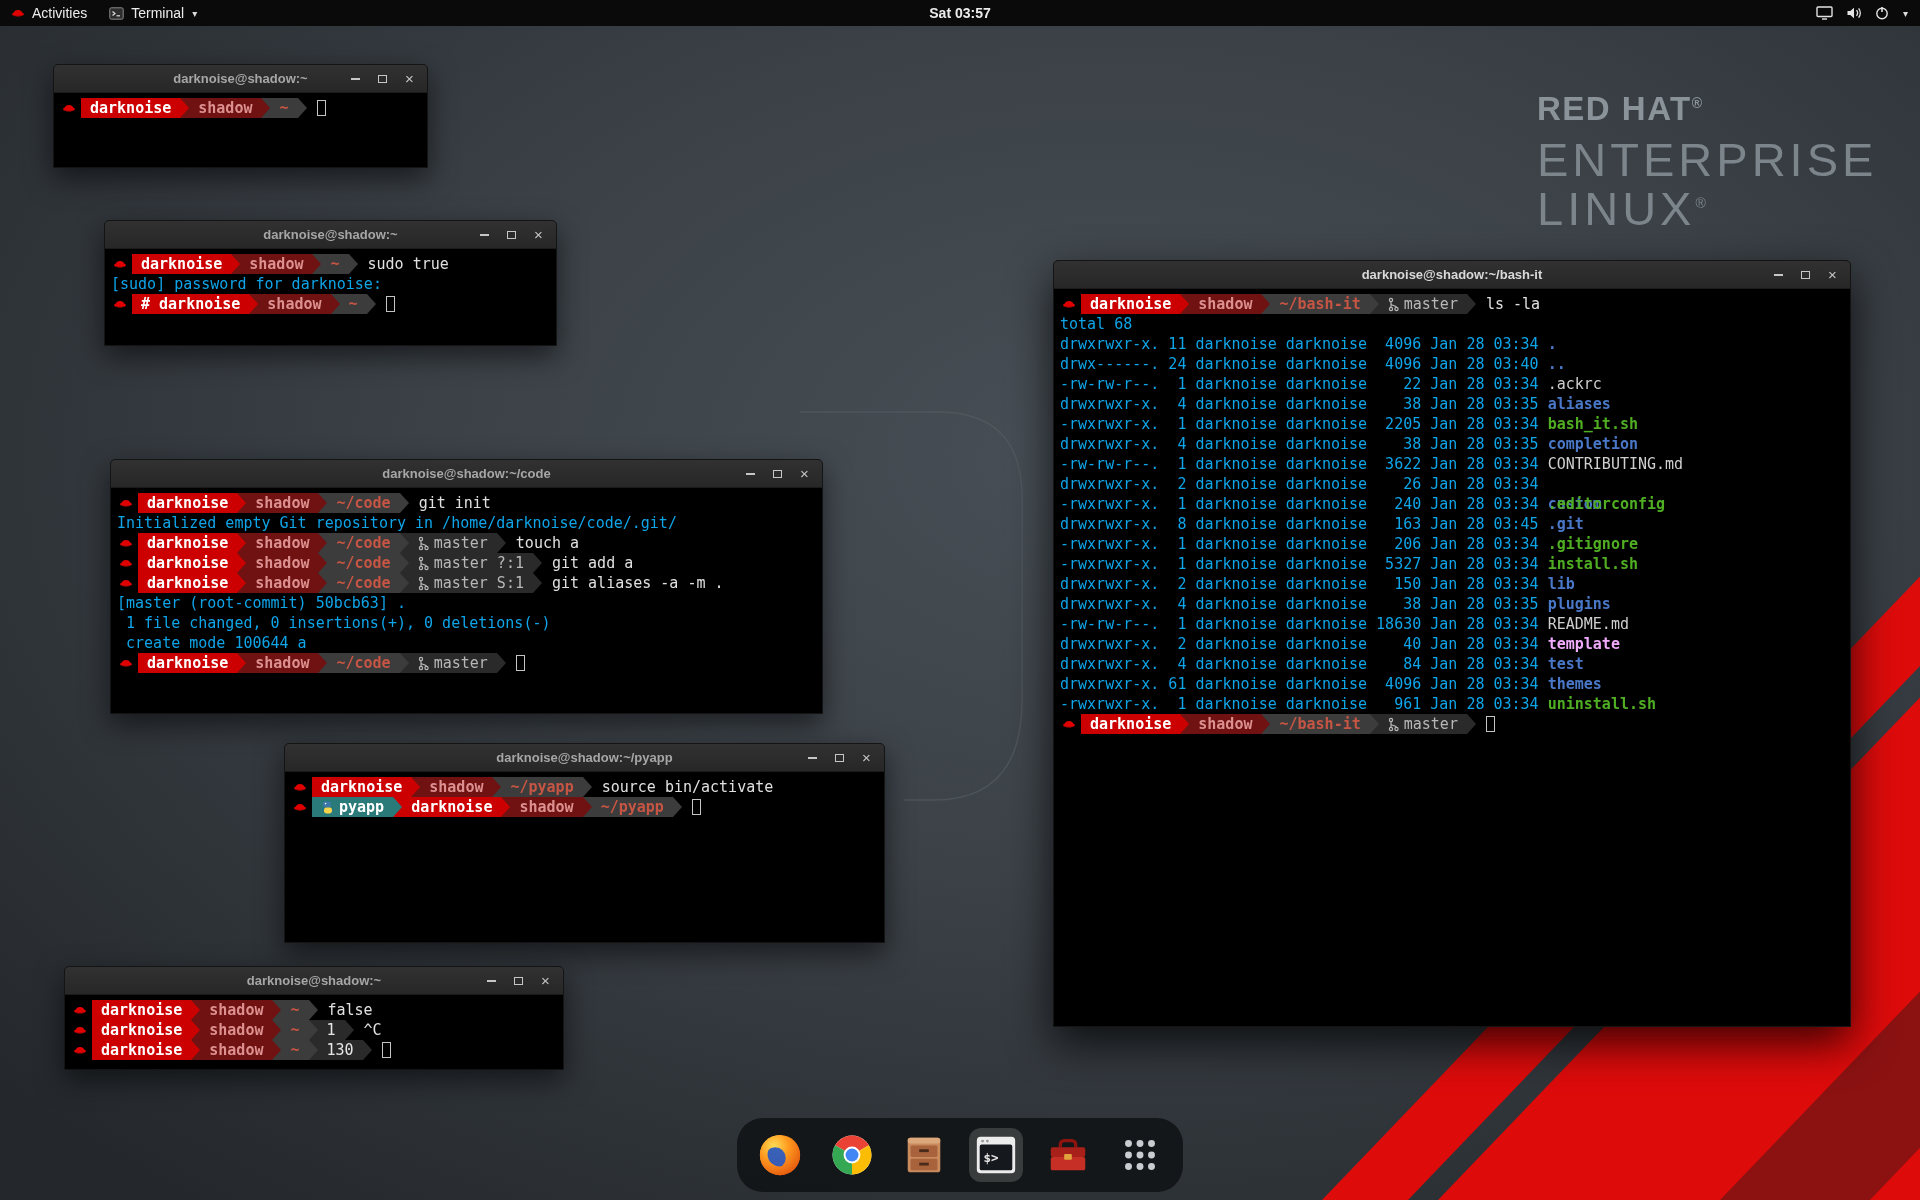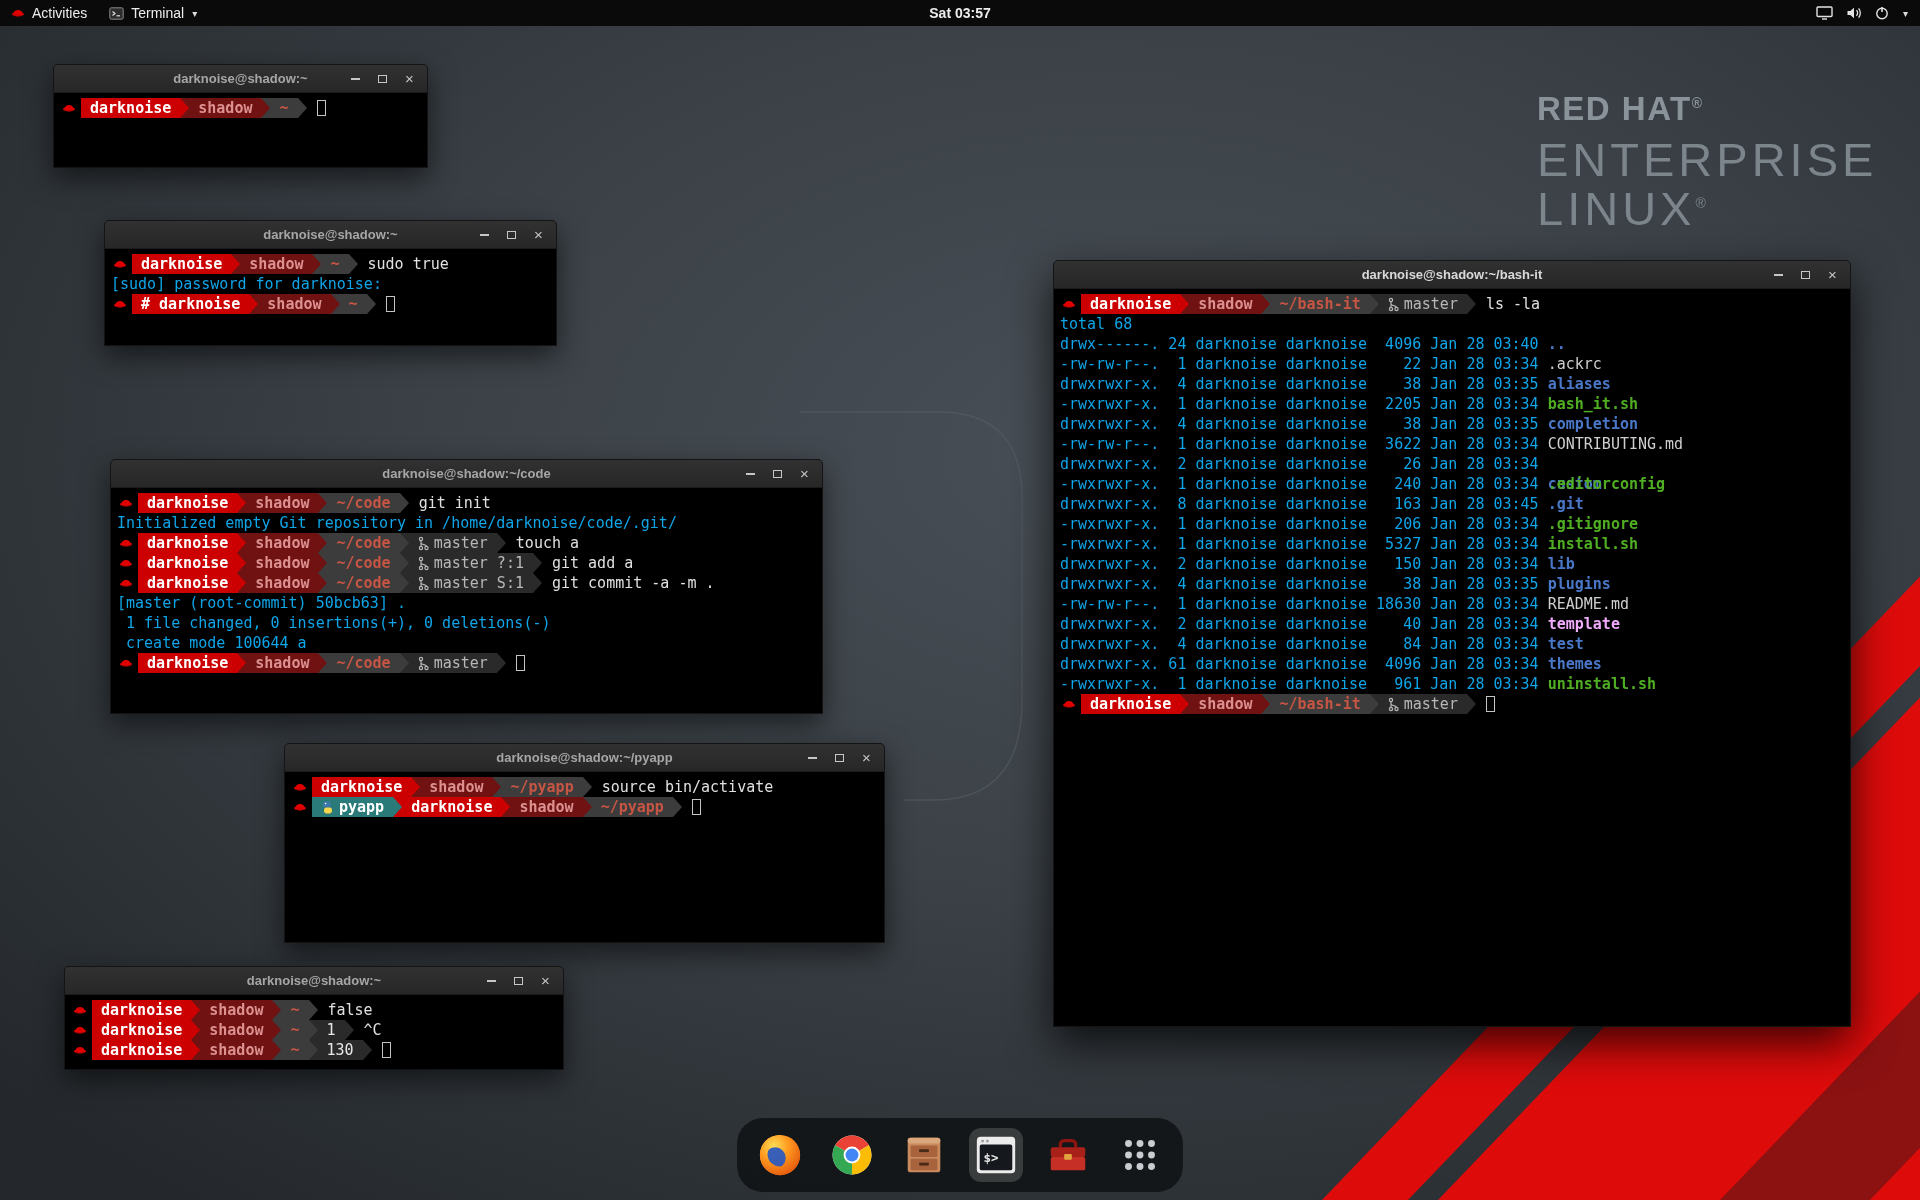--- a/index.html
+++ b/index.html
@@ -183,21 +183,21 @@
                 <path d="M3.2 8.8a4.8 4.2 0 0 1 9.6 0z" fill="#e00000"></path>
                 <ellipse cx="8" cy="9.3" rx="6.8" ry="2.6" fill="#e00000"></ellipse>
                 <path d="M1.6 9.9c1.6 1.5 11.2 1.5 12.8 0-1.6 2.4-11.2 2.4-12.8 0z" fill="#7a0a0a"></path>
               </svg></span><span class="pl-seg" style="background: rgb(204, 0, 0); color: rgb(255, 255, 255); font-weight: bold;">darknoise</span><span class="pl-arrow" style="border-left-color: rgb(204, 0, 0); background-color: rgb(112, 18, 18);"></span><span class="pl-seg" style="background: rgb(112, 18, 18); color: rgb(221, 144, 144); font-weight: bold;">shadow</span><span class="pl-arrow" style="border-left-color: rgb(112, 18, 18); background-color: rgb(60, 60, 60);"></span><span class="pl-seg" style="background: rgb(60, 60, 60); color: rgb(198, 85, 68); font-weight: bold;">~/code</span><span class="pl-arrow" style="border-left-color: rgb(60, 60, 60); background-color: rgb(42, 42, 42);"></span><span class="pl-seg" style="background: rgb(42, 42, 42); color: rgb(184, 184, 184);"><span class="segicon"><svg width="11" height="15" viewBox="0 0 11 15">
                   <g stroke="#b8b8b8" stroke-width="1.2" fill="none">
                     <circle cx="3" cy="3" r="1.6"></circle>
                     <circle cx="3" cy="12" r="1.6"></circle>
                     <circle cx="8.5" cy="12" r="1.6"></circle>
                     <path d="M3 4.6v5.8M3 7c0 2.2 5.5 1.2 5.5 3.4"></path>
                   </g>
-                </svg></span>master S:1</span><span class="pl-arrow" style="border-left-color: rgb(42, 42, 42); background-color: transparent;"></span><span class="tcmd">git commit -a -m .</span></div>
+                </svg></span>master S:1</span><span class="pl-arrow" style="border-left-color: rgb(42, 42, 42); background-color: transparent;"></span><span class="tcmd">git aliases -a -m .</span></div>
           <div class="tline"><span class="tout">[master (root-commit) 50bcb63] .</span></div>
           <div class="tline"><span class="tout"> 1 file changed, 0 insertions(+), 0 deletions(-)</span></div>
           <div class="tline"><span class="tout"> create mode 100644 a</span></div>
           <div class="tline"><span class="hatwrap"><svg width="14" height="14" viewBox="0 0 16 16">
                 <path d="M3.2 8.8a4.8 4.2 0 0 1 9.6 0z" fill="#e00000"></path>
                 <ellipse cx="8" cy="9.3" rx="6.8" ry="2.6" fill="#e00000"></ellipse>
                 <path d="M1.6 9.9c1.6 1.5 11.2 1.5 12.8 0-1.6 2.4-11.2 2.4-12.8 0z" fill="#7a0a0a"></path>
               </svg></span><span class="pl-seg" style="background: rgb(204, 0, 0); color: rgb(255, 255, 255); font-weight: bold;">darknoise</span><span class="pl-arrow" style="border-left-color: rgb(204, 0, 0); background-color: rgb(112, 18, 18);"></span><span class="pl-seg" style="background: rgb(112, 18, 18); color: rgb(221, 144, 144); font-weight: bold;">shadow</span><span class="pl-arrow" style="border-left-color: rgb(112, 18, 18); background-color: rgb(60, 60, 60);"></span><span class="pl-seg" style="background: rgb(60, 60, 60); color: rgb(198, 85, 68); font-weight: bold;">~/code</span><span class="pl-arrow" style="border-left-color: rgb(60, 60, 60); background-color: rgb(42, 42, 42);"></span><span class="pl-seg" style="background: rgb(42, 42, 42); color: rgb(184, 184, 184);"><span class="segicon"><svg width="11" height="15" viewBox="0 0 11 15">
                   <g stroke="#b8b8b8" stroke-width="1.2" fill="none">
                     <circle cx="3" cy="3" r="1.6"></circle>
@@ -289,20 +289,21 @@
                 <path d="M1.6 9.9c1.6 1.5 11.2 1.5 12.8 0-1.6 2.4-11.2 2.4-12.8 0z" fill="#7a0a0a"></path>
               </svg></span><span class="pl-seg" style="background: rgb(204, 0, 0); color: rgb(255, 255, 255); font-weight: bold;">darknoise</span><span class="pl-arrow" style="border-left-color: rgb(204, 0, 0); background-color: rgb(112, 18, 18);"></span><span class="pl-seg" style="background: rgb(112, 18, 18); color: rgb(221, 144, 144); font-weight: bold;">shadow</span><span class="pl-arrow" style="border-left-color: rgb(112, 18, 18); background-color: rgb(60, 60, 60);"></span><span class="pl-seg" style="background: rgb(60, 60, 60); color: rgb(198, 85, 68); font-weight: bold;">~/bash-it</span><span class="pl-arrow" style="border-left-color: rgb(60, 60, 60); background-color: rgb(42, 42, 42);"></span><span class="pl-seg" style="background: rgb(42, 42, 42); color: rgb(184, 184, 184);"><span class="segicon"><svg width="11" height="15" viewBox="0 0 11 15">
                   <g stroke="#b8b8b8" stroke-width="1.2" fill="none">
                     <circle cx="3" cy="3" r="1.6"></circle>
                     <circle cx="3" cy="12" r="1.6"></circle>
                     <circle cx="8.5" cy="12" r="1.6"></circle>
                     <path d="M3 4.6v5.8M3 7c0 2.2 5.5 1.2 5.5 3.4"></path>
                   </g>
                 </svg></span>master</span><span class="pl-arrow" style="border-left-color: rgb(42, 42, 42); background-color: transparent;"></span><span class="tcmd">ls -la</span></div>
           <div class="tline"><span class="tout">total 68</span></div>
+          <div class="tline"><span class="tout">drwxrwxr-x. 11 darknoise darknoise  4096 Jan 28 03:34 </span><span style="color: rgb(74, 120, 200); font-weight: bold;">.</span></div>
           <div class="tline"><span class="tout">drwx------. 24 darknoise darknoise  4096 Jan 28 03:40 </span><span style="color: rgb(74, 120, 200); font-weight: bold;">..</span></div>
           <div class="tline"><span class="tout">-rw-rw-r--.  1 darknoise darknoise    22 Jan 28 03:34 </span><span style="color: rgb(207, 207, 207);">.ackrc</span></div>
           <div class="tline"><span class="tout">drwxrwxr-x.  4 darknoise darknoise    38 Jan 28 03:35 </span><span style="color: rgb(74, 120, 200); font-weight: bold;">aliases</span></div>
           <div class="tline"><span class="tout">-rwxrwxr-x.  1 darknoise darknoise  2205 Jan 28 03:34 </span><span style="color: rgb(79, 174, 34); font-weight: bold;">bash_it.sh</span></div>
           <div class="tline"><span class="tout">drwxrwxr-x.  4 darknoise darknoise    38 Jan 28 03:35 </span><span style="color: rgb(74, 120, 200); font-weight: bold;">completion</span></div>
           <div class="tline"><span class="tout">-rw-rw-r--.  1 darknoise darknoise  3622 Jan 28 03:34 </span><span style="color: rgb(207, 207, 207);">CONTRIBUTING.md</span></div>
           <div class="tline"><span class="tout">drwxrwxr-x.  2 darknoise darknoise    26 Jan 28 03:34 </span><span style="color: rgb(74, 120, 200); font-weight: bold; margin-top: 40px;">custom</span></div>
           <div class="tline"><span class="tout">-rwxrwxr-x.  1 darknoise darknoise   240 Jan 28 03:34 </span><span style="color: rgb(79, 174, 34); font-weight: bold;">.editorconfig</span></div>
           <div class="tline"><span class="tout">drwxrwxr-x.  8 darknoise darknoise   163 Jan 28 03:45 </span><span style="color: rgb(74, 120, 200); font-weight: bold;">.git</span></div>
           <div class="tline"><span class="tout">-rwxrwxr-x.  1 darknoise darknoise   206 Jan 28 03:34 </span><span style="color: rgb(79, 174, 34); font-weight: bold;">.gitignore</span></div>

